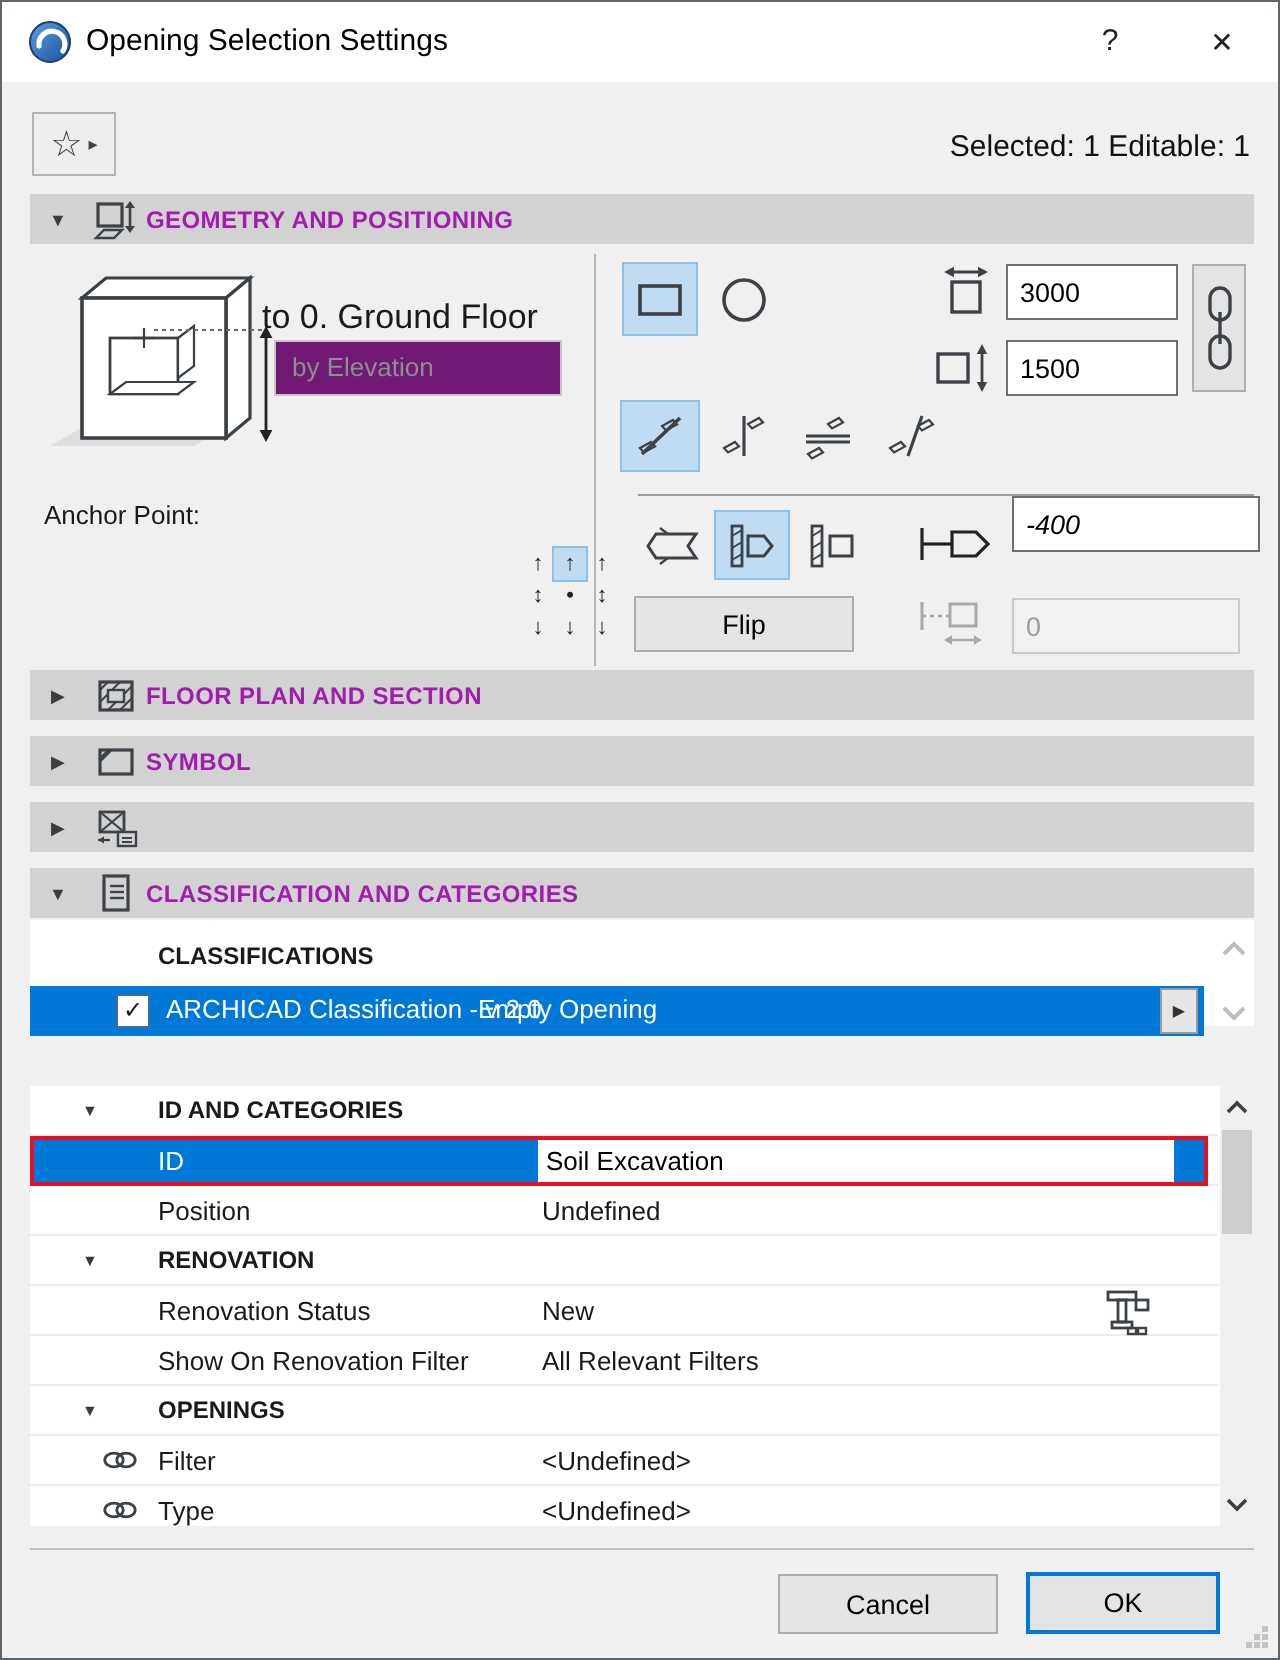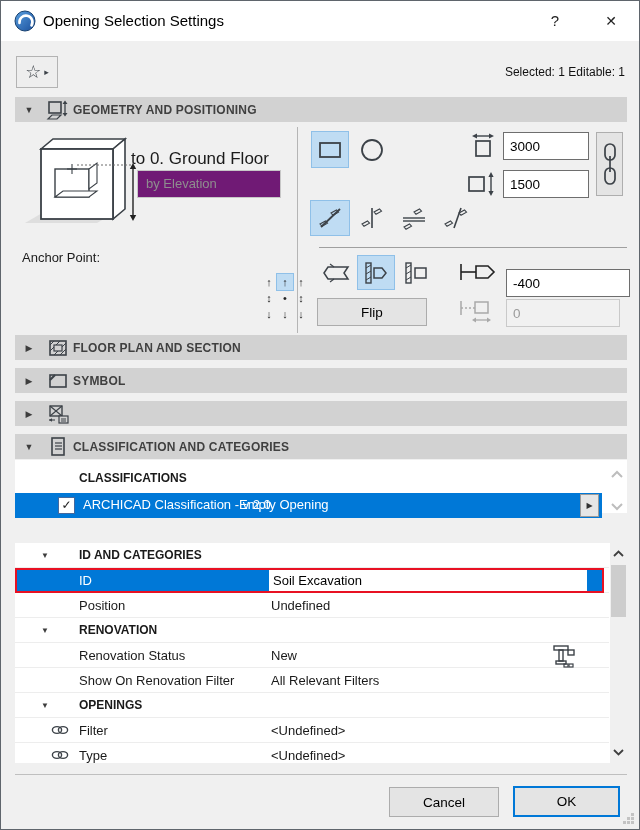--- a/index.html
+++ b/index.html
@@ -13,27 +13,27 @@
   .titlebar{position:absolute;left:0;top:0;width:100%;height:40px;background:#ffffff;}
   .title-text{position:absolute;left:42px;top:11px;font-size:15px;color:#000;}
   .tb-btn{position:absolute;top:0;width:44px;height:40px;text-align:center;line-height:40px;font-size:15px;color:#222;cursor:default;}
   .help-btn{right:62px;}
   .close-btn{right:6px;font-size:14px;}
   
   .fav-btn{position:absolute;left:15px;top:55px;width:40px;height:30px;background:#eee;
     border:1px solid #b3b3b3;display:flex;align-items:center;justify-content:center;gap:3px;}
   .fav-star{font-size:18px;color:#3c4248;line-height:1;}
   .fav-fly{font-size:9px;color:#3c4248;}
-  .sel-status{position:absolute;right:14px;top:64px;font-size:12px;color:#111;}
+  .sel-status{position:absolute;right:14px;top:64px;font-size:15px;color:#111;}
   
   .sec{position:absolute;left:14px;width:612px;height:25px;background:#d2d2d2;
     display:flex;align-items:center;}
   .sec .tri{width:28px;text-align:center;font-size:9px;color:#3d3d3d;flex:0 0 auto;}
   .sec .sicon{width:30px;flex:0 0 auto;display:flex;justify-content:center;align-items:center;}
-  .sec .slabel{font-weight:bold;font-size:12px;color:#404040;letter-spacing:.2px;}
+  .sec .slabel{font-weight:bold;font-size:12px;color:#a21caf;letter-spacing:.2px;}
   
   .vdiv{position:absolute;left:296px;top:126px;width:1px;height:206px;background:#b5b5b5;}
   .hdiv{position:absolute;left:318px;top:246px;width:308px;height:1px;background:#9f9f9f;}
   .floor-link{position:absolute;left:130px;top:148px;width:158px;font-size:17px;}
   .elev-box{position:absolute;left:136px;top:169px;width:144px;height:28px;background:#701a75;
     border:1px solid #c7c7c7;color:#8e8e8e;font-size:13px;line-height:26px;padding-left:8px;box-sizing:border-box;}
   .anchor-label{position:absolute;left:21px;top:249px;font-size:13px;}
   .anchor-grid{position:absolute;left:260px;top:273px;width:48px;height:48px;
     display:grid;grid-template-columns:16px 16px 16px;grid-template-rows:16px 16px 16px;}
   .anchor-cell{display:flex;align-items:center;justify-content:center;font-size:11px;color:#222;}
@@ -73,21 +73,21 @@
   .id-input{position:absolute;left:254px;top:2px;width:318px;height:21px;background:#fff;border:none;
     font-family:"Liberation Sans",sans-serif;font-size:13px;padding:0 4px;box-sizing:border-box;}
   .picon{position:absolute;left:36px;top:6px;}
   .reno-icon{position:absolute;left:536px;top:1px;}
   .scrollbar{position:absolute;right:0;top:0;width:17px;height:220px;background:#f0f0f0;}
   .sb-chev{position:absolute;left:2px;width:13px;height:9px;}
   .sb-thumb{position:absolute;left:1px;top:22px;width:15px;height:52px;background:#cdcdcd;}
   
   .foot-line{position:absolute;left:14px;top:773px;width:612px;height:1px;background:#bfbfbf;}
   .cancel-btn{left:388px;top:786px;width:110px;height:30px;}
-  .ok-btn{left:512px;top:785px;width:107px;height:31px;border:2px solid #0078d7;}
+  .ok-btn{left:512px;top:785px;width:97px;height:31px;border:2px solid #0078d7;}
   .grip{position:absolute;right:4px;bottom:4px;}
   svg{display:block;}
 </style>
 </head>
 <body>
 
 <div class="dialog">
 
   <div class="titlebar">
     <span class="abs" style="left:13px;top:9px;">
@@ -262,21 +262,21 @@
     <span>Flip</span>
   </div>
 
   <span class="abs" style="left:456px;top:260px;">
     <svg width="44" height="22" viewBox="0 0 44 22">
       <line x1="4" y1="3" x2="4" y2="19" stroke="#222" stroke-width="1.6"></line>
       <line x1="4" y1="11" x2="19" y2="11" stroke="#222" stroke-width="1.6"></line>
       <polygon points="19,5 31,5 37,11 31,17 19,17" fill="none" stroke="#222" stroke-width="1.6"></polygon>
     </svg>
   </span>
-  <input class="field" style="left: 505px; top: 268px; width: 124px;" value="-400">
+  <input class="field" style="left: 505px; top: 247px; width: 124px; font-style: italic;" value="-400">
 
   <span class="abs" style="left:456px;top:298px;">
     <svg width="44" height="26" viewBox="0 0 44 26">
       <line x1="4" y1="2" x2="4" y2="16" stroke="#a9a9a9" stroke-width="1.5"></line>
       <line x1="4" y1="9" x2="18" y2="9" stroke="#a9a9a9" stroke-width="1.3" stroke-dasharray="2,2"></line>
       <rect x="18" y="3" width="13" height="11" fill="none" stroke="#a9a9a9" stroke-width="1.5"></rect>
       <line x1="17" y1="21" x2="32" y2="21" stroke="#a9a9a9" stroke-width="1.3"></line>
       <path d="M15 21 l4 -2.4 v4.8 z M34 21 l-4 -2.4 v4.8 z" fill="#a9a9a9"></path>
     </svg>
   </span>

